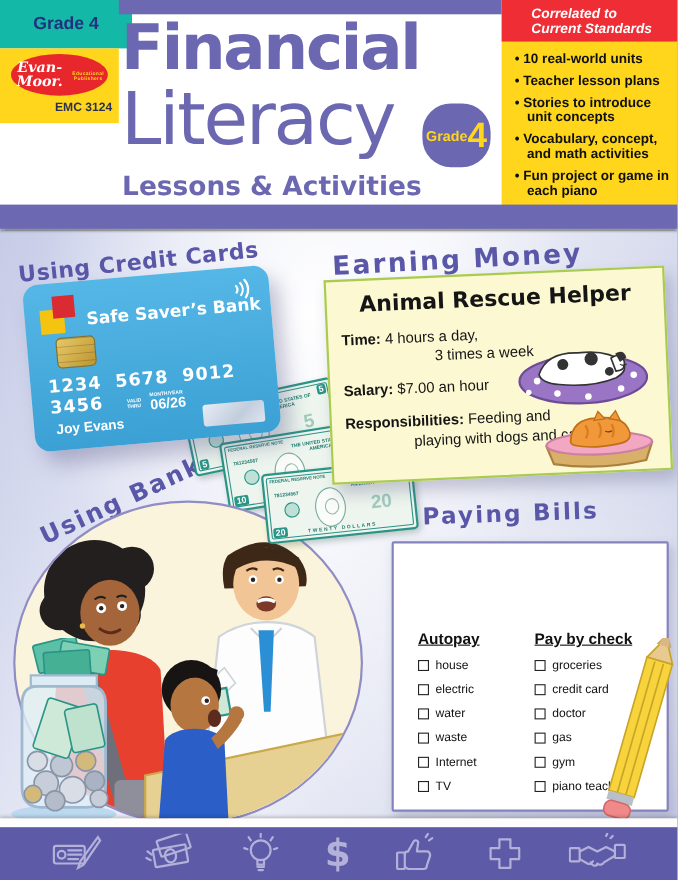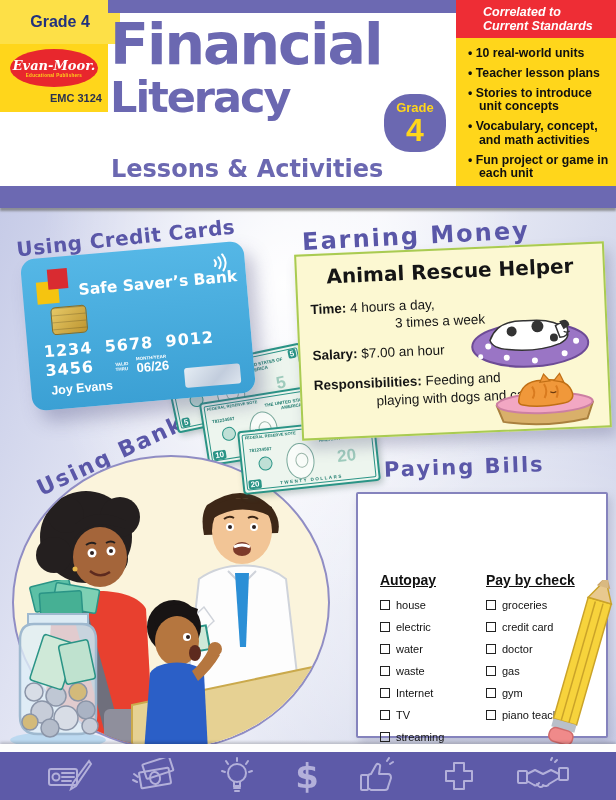--- a/index.html
+++ b/index.html
@@ -2,42 +2,42 @@
 <html><head>
 <meta charset="utf-8">
 <style>
   html,body{margin:0;padding:0;background:#888;}
   #cover{position:relative;width:616px;height:800px;background:#ffffff;overflow:hidden;
          font-family:"Liberation Sans",sans-serif;}
   #cover *{box-sizing:border-box;}
   .abs{position:absolute;}
 
   
-  .h-left-red{left:0;top:0;width:120px;height:44px;background:#fde047;display:flex;align-items:center;justify-content:center;}
+  .h-left-red{left:0;top:0;width:120px;height:44px;background:#14b8a6;display:flex;align-items:center;justify-content:center;}
   .h-left-red span{color:#21317e;font-weight:800;font-size:16px;}
   .h-left-yellow{left:0;top:44px;width:108px;height:68px;background:#ffd61b;text-align:center;}
   .em-oval{margin:5px auto 0;width:88px;height:38px;background:#e8272d;border-radius:50%;
-           display:flex;flex-direction:column;align-items:center;justify-content:center;}
+           display:flex;flex-direction:row;align-items:center;justify-content:center;}
   .em-name{color:#fff;font-weight:800;font-style:italic;font-size:13px;font-family:"DejaVu Serif",serif;line-height:1;}
   .em-tag{color:#ffd61b;font-weight:700;font-size:4.5px;letter-spacing:.3px;margin-top:1px;}
   .emc{display:block;margin-top:5px;color:#2a3150;font-weight:600;font-size:11px;margin-left:44px;}
   .h-top-purple{left:108px;top:0;width:348px;height:13px;background:#6c69b2;}
   .h-right-red{left:456px;top:0;width:160px;height:38px;background:#ee2d35;padding:5px 0 0 27px;}
   .h-right-red span{color:#fff;font-weight:800;font-style:italic;font-size:12.5px;line-height:1.15;display:block;width:120px;}
   .h-right-yellow{left:456px;top:38px;width:160px;height:150px;background:#ffd61b;padding:9px 6px 0 12px;}
   .h-right-yellow ul{margin:0;padding:0;list-style:none;}
   .h-right-yellow li{color:#101010;font-weight:700;font-size:12.3px;line-height:1.12;margin-bottom:6px;
                      padding-left:11px;text-indent:-11px;}
   .h-right-yellow li::before{content:"• ";}
   .title1{left:110px;top:16px;font-family:"DejaVu Sans",sans-serif;font-weight:800;font-size:57px;
           color:#6b68b1;letter-spacing:-2px;line-height:1;}
-  .title2{left:110px;top:76px;font-family:"DejaVu Sans",sans-serif;font-weight:700;font-size:43px;
+  .title2{left:110px;top:76px;font-family:"DejaVu Sans",sans-serif;font-weight:400;font-size:66px;
           color:#6b68b1;letter-spacing:-2px;line-height:1;}
   .grade-badge{left:384px;top:94px;width:62px;height:58px;background:#6b68b1;border-radius:26px;
-               display:flex;flex-direction:column;align-items:center;justify-content:center;}
+               display:flex;flex-direction:row;align-items:center;justify-content:center;}
   .grade-badge .g-lbl{color:#ffd61b;font-weight:800;font-size:13px;line-height:1;}
   .grade-badge .g-num{color:#ffd61b;font-weight:800;font-size:32px;line-height:1;}
   .subtitle{left:111px;top:155px;font-family:"DejaVu Sans",sans-serif;font-weight:800;font-size:24px;
             color:#6b68b1;letter-spacing:0px;}
   .divider{left:0;top:186px;width:616px;height:22px;background:#6c69b2;box-shadow:0 3px 2px rgba(90,90,80,.55);z-index:5;}
 
   
   .body-area{left:0;top:208px;width:616px;height:536px;overflow:hidden;
     background:
       radial-gradient(ellipse at 46% 14%, rgba(255,255,255,.95), rgba(255,255,255,0) 52%),
@@ -153,21 +153,21 @@
   <div class="abs h-right-red">
     <span>Correlated to Current Standards</span>
   </div>
 
   <div class="abs h-right-yellow">
     <ul>
       <li>10 real-world units</li>
       <li>Teacher lesson plans</li>
       <li>Stories to introduce unit concepts</li>
       <li>Vocabulary, concept, and math activities</li>
-      <li>Fun project or game in each unit</li>
+      <li>Fun project or game in each piano</li>
     </ul>
   </div>
 
   <div class="abs title1">Financial</div>
   <div class="abs title2">Literacy</div>
 
   <div class="abs grade-badge">
     <span class="g-lbl">Grade</span>
     <span class="g-num">4</span>
   </div>
@@ -387,24 +387,20 @@
             <span>waste</span>
           </div>
         <div class="chk-item">
             <span class="cb"></span>
             <span>Internet</span>
           </div>
         <div class="chk-item">
             <span class="cb"></span>
             <span>TV</span>
           </div>
-        <div class="chk-item">
-            <span class="cb"></span>
-            <span>streaming</span>
-          </div>
       </div>
       <div class="col col-b">
         <div class="col-head">Pay by check</div>
         <div class="chk-item">
             <span class="cb"></span>
             <span>groceries</span>
           </div>
         <div class="chk-item">
             <span class="cb"></span>
             <span>credit card</span>

